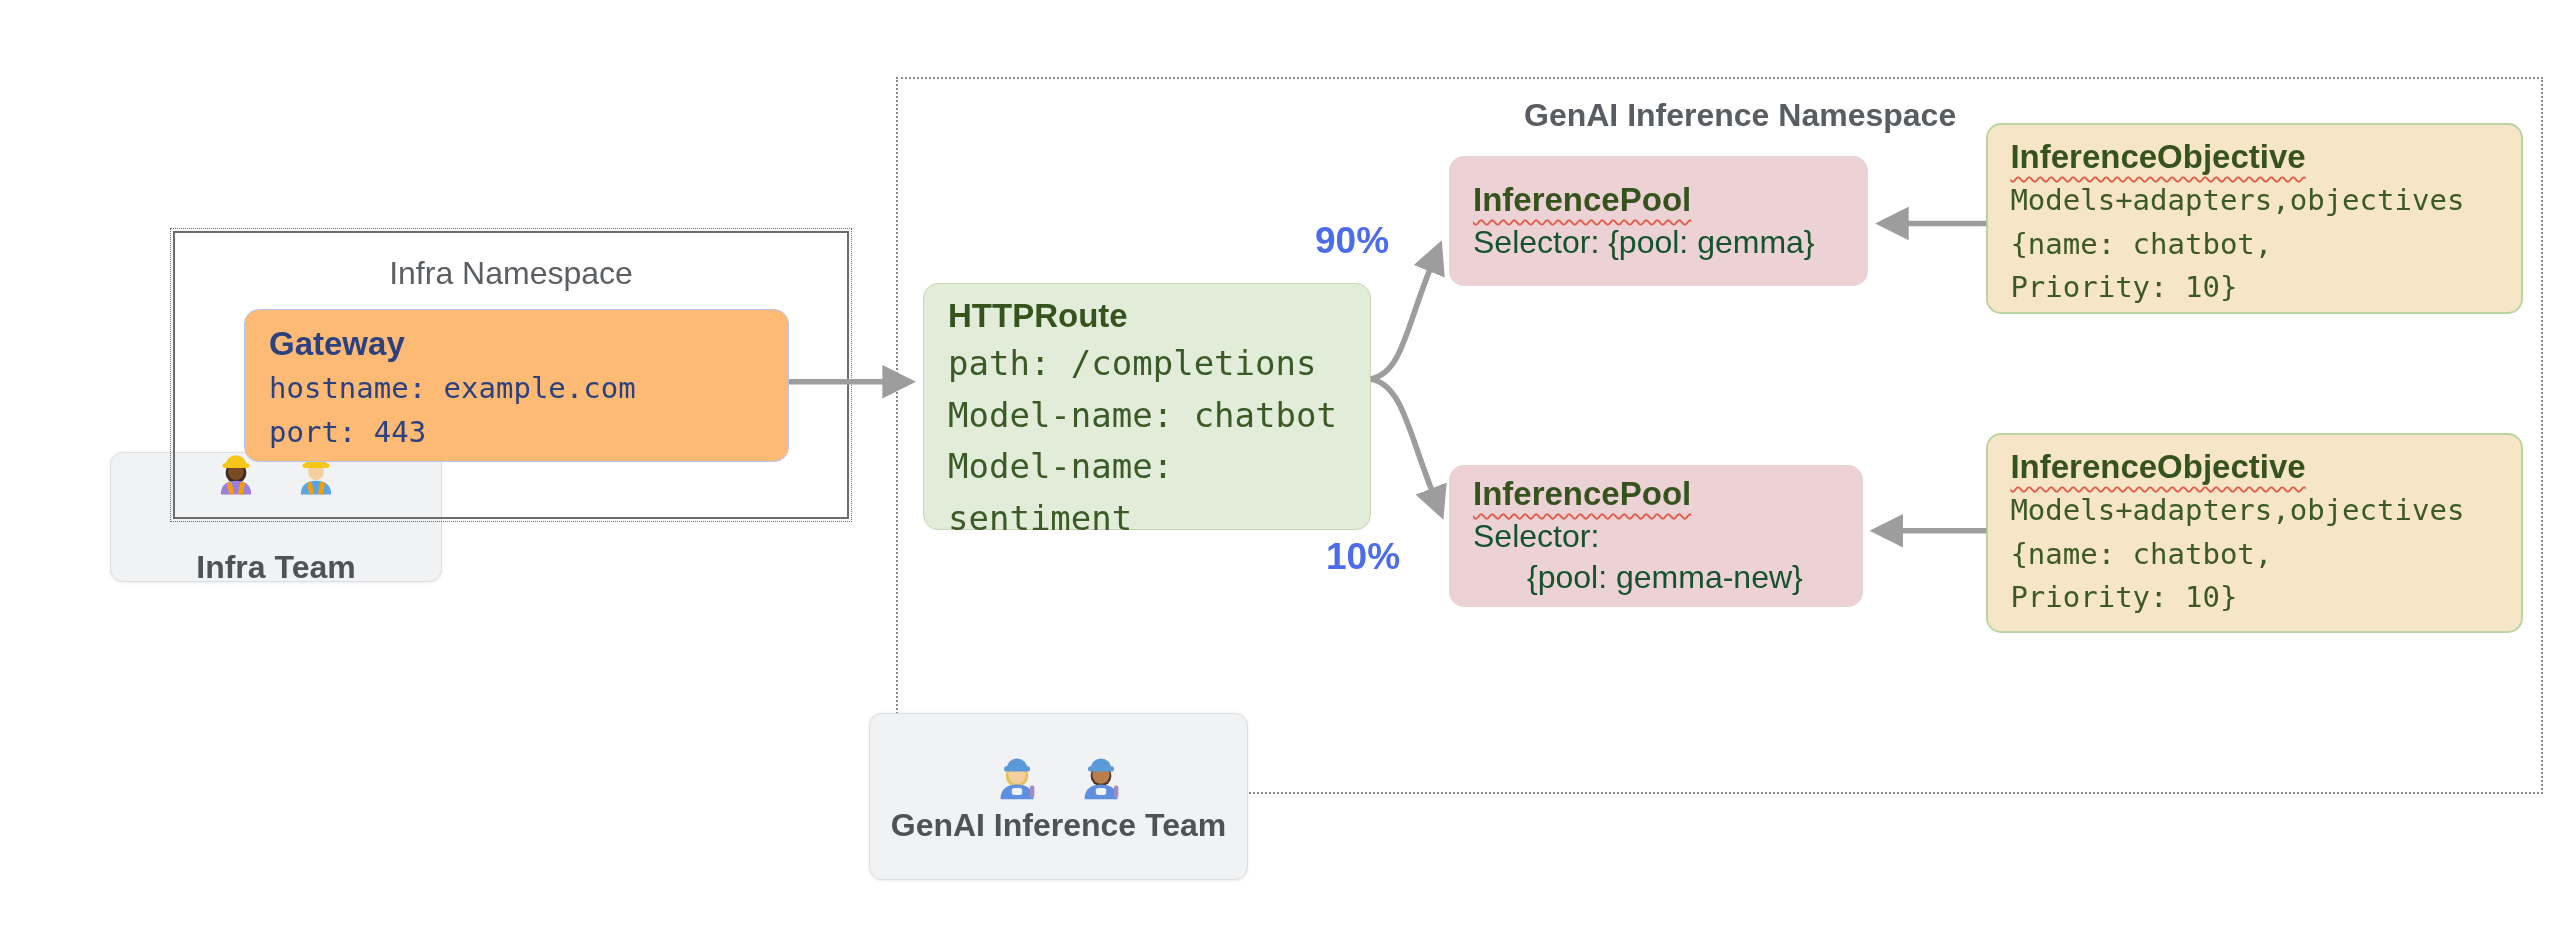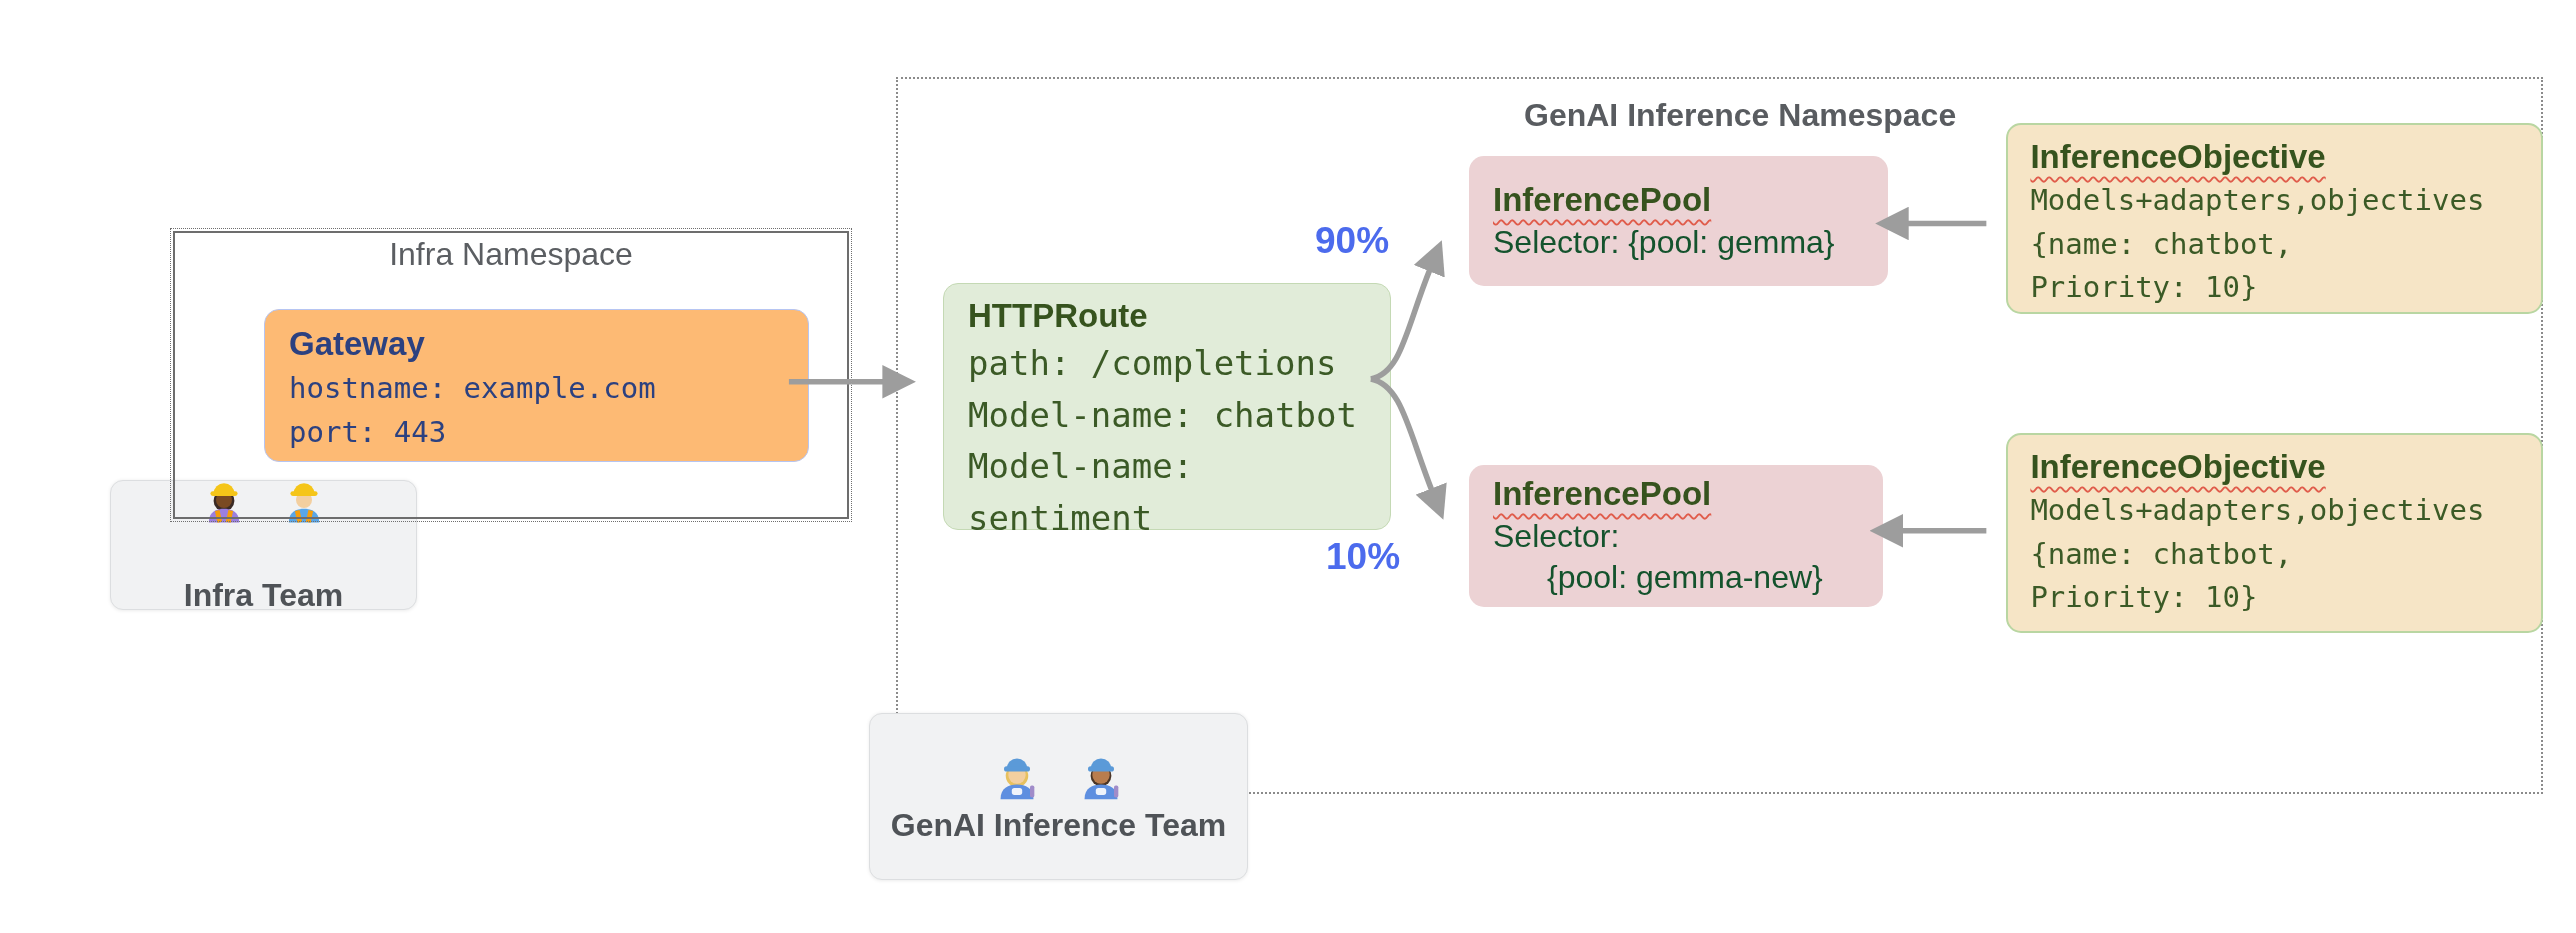--- a/index.html
+++ b/index.html
@@ -8,32 +8,32 @@
     font-family:"Liberation Sans",sans-serif;
   }
   .mono{font-family:"DejaVu Sans Mono","Liberation Mono",monospace;}
 
   
   .infra-ns{
     position:absolute;left:173px;top:231px;width:676px;height:288px;
     border:2.8px solid #6d6d6d;outline:1.9px dotted #6f6f6f;outline-offset:2.8px;
     background:transparent;z-index:2;box-sizing:border-box;text-align:center;
   }
-  .infra-ns-label{margin-top:3px;font-size:32px;color:#5b5e62;}
+  .infra-ns-label{margin-top:22px;font-size:32px;color:#5b5e62;}
   .genai-ns{
     position:absolute;left:896px;top:77px;width:1647px;height:717px;
     border:2.8px dotted #8b8b8b;background:transparent;z-index:1;box-sizing:border-box;
   }
   .genai-ns-label{
     position:absolute;left:1524px;top:97px;width:466px;z-index:2;
     font-size:32px;font-weight:bold;color:#595c60;
   }
 
   
-  .resource{position:absolute;box-sizing:border-box;border-radius:15px;z-index:2;margin-left:20px;}
+  .resource{position:absolute;box-sizing:border-box;border-radius:15px;z-index:2;}
   .resource .title{font-size:33px;font-weight:bold;line-height:1.3;}
   .squiggle{
     text-decoration-line:underline;text-decoration-style:wavy;
     text-decoration-color:#e05c4b;text-decoration-thickness:2.3px;text-underline-offset:7.5px;
   }
   .gateway{
     left:244px;top:309px;width:545px;height:153px;z-index:3;
     background:#fdba74;border:1.9px solid #b6c5f2;padding:13px 24px;
   }
   .gateway .title{color:#2c4180;}
@@ -58,21 +58,21 @@
   .obj-top{left:1986px;top:123px;width:537px;height:191px;}
   .obj-bottom{left:1986px;top:433px;width:537px;height:200px;}
   .objective .line{font-size:29px;line-height:1.5;color:#3b5a26;}
 
   
   .team{
     position:absolute;background:#f1f2f3;border:1.9px solid #dcdee0;border-radius:13px;
     box-sizing:border-box;display:flex;flex-direction:column;align-items:center;
     justify-content:center;box-shadow:0 0.9px 3.7px rgba(0,0,0,.08);
   }
-  .infra-team{left:110px;top:480px;width:307px;height:130px;z-index:1;gap:48px;}
+  .infra-team{left:110px;top:452px;width:332px;height:130px;z-index:1;gap:48px;}
   .genai-team{left:869px;top:713px;width:379px;height:167px;z-index:4;}
   .team .icons{display:flex;gap:32px;align-items:flex-end;}
   .team .team-label{font-size:32px;font-weight:bold;color:#4f5357;margin-top:5.6px;}
 
   
   .pct{
     position:absolute;z-index:6;font-size:37px;font-weight:bold;color:#4c6bed;width:112px;text-align:left;
   }
   .pct-90{left:1315px;top:220px;}
   .pct-10{left:1326px;top:536px;}

